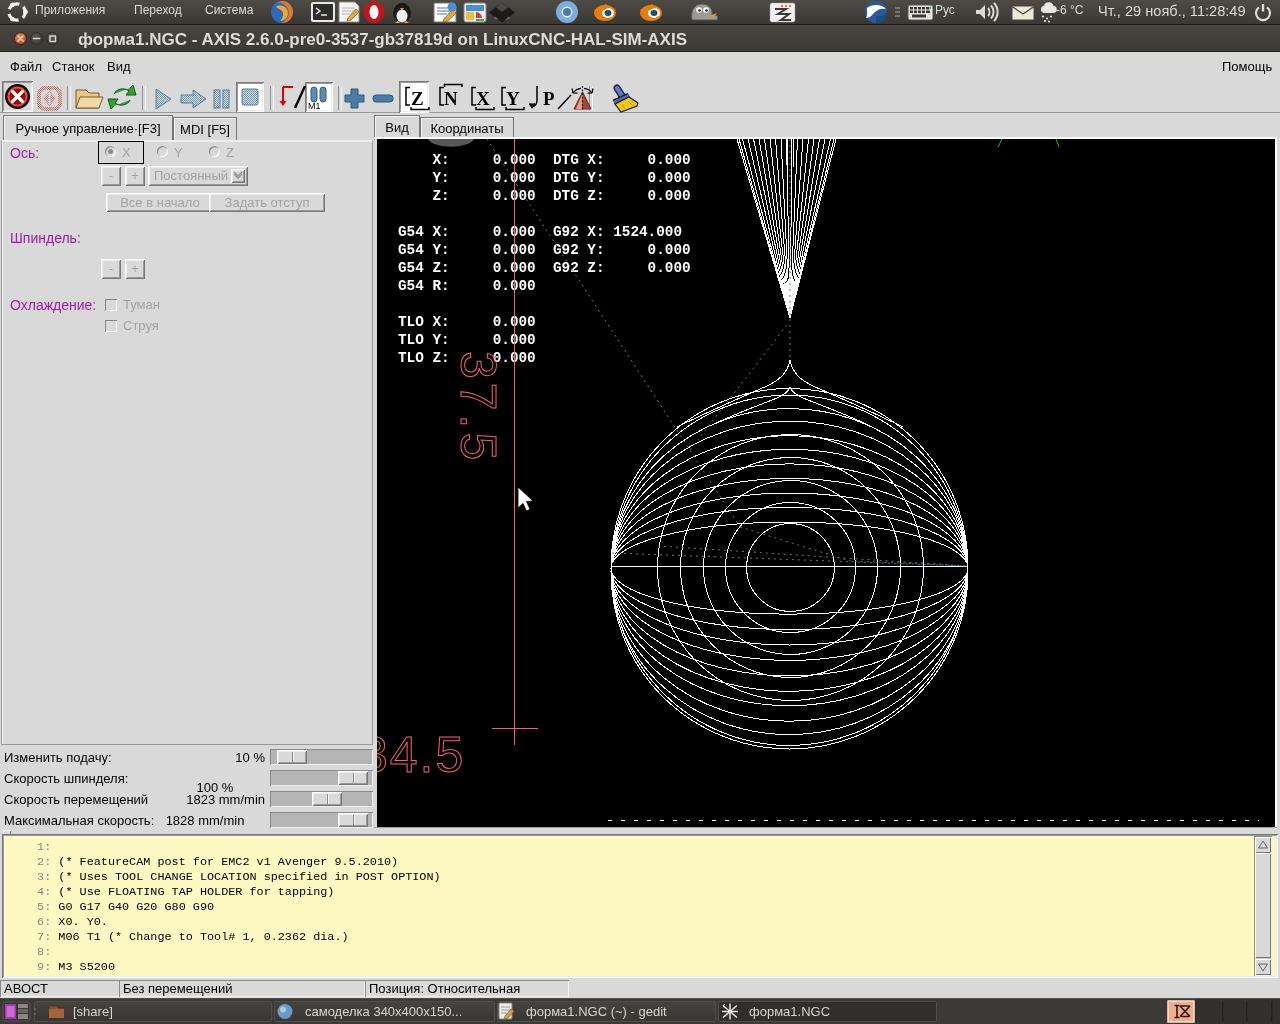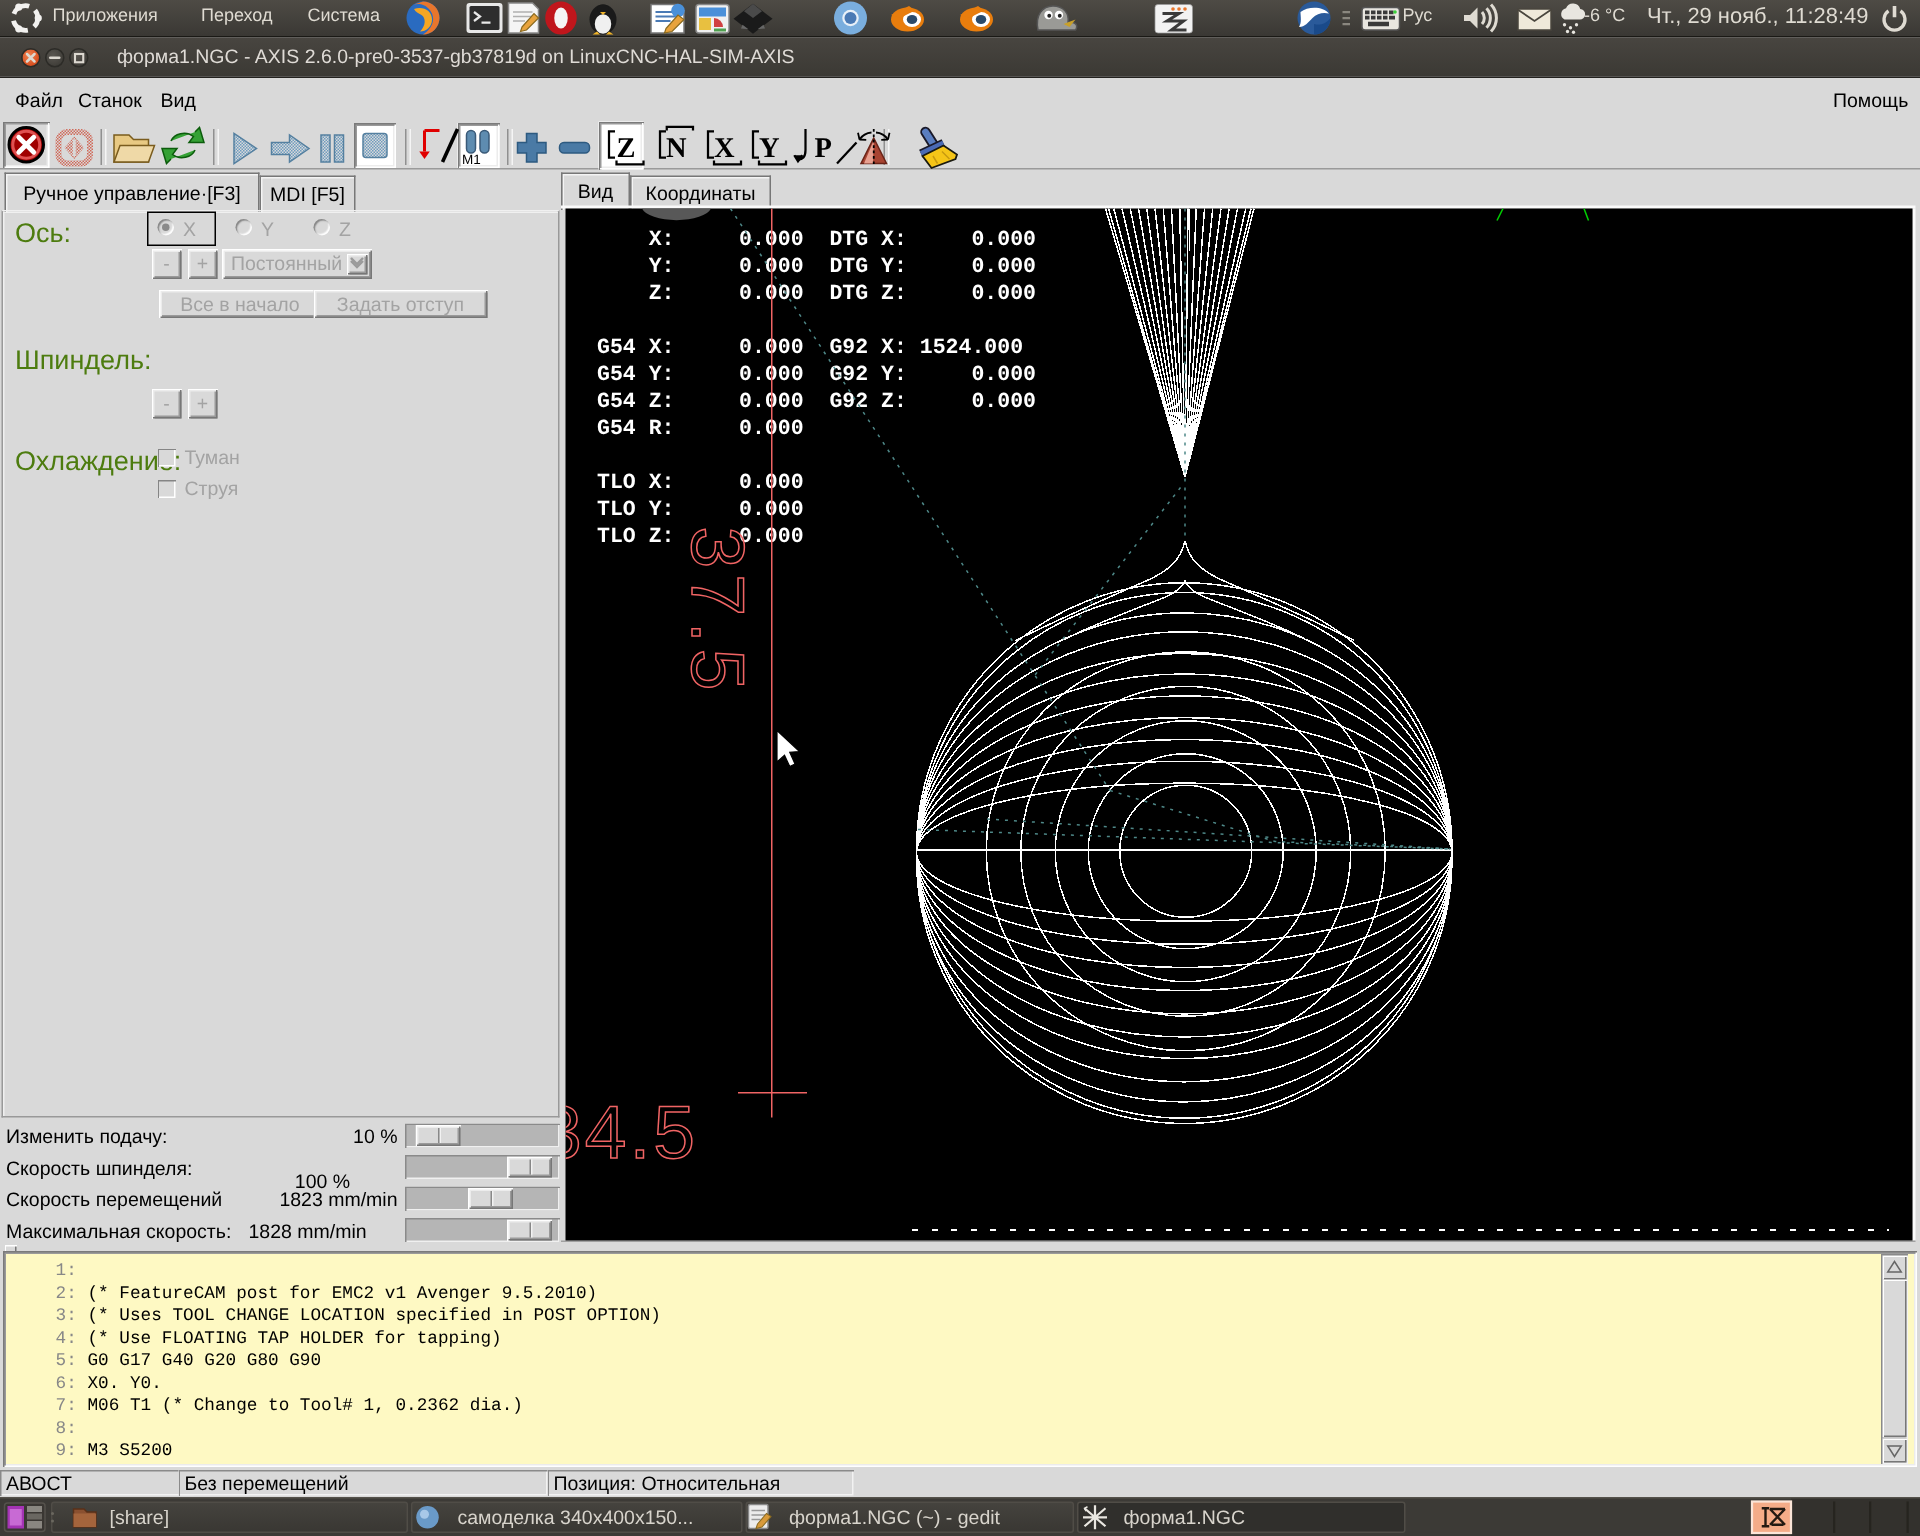--- a/index.html
+++ b/index.html
@@ -1,33 +1,33 @@
 <!DOCTYPE html>
 <html><head><meta charset="utf-8"><style>
 html,body{margin:0;padding:0}
 #root{position:relative;width:1280px;height:1024px;background:#d9d9d9;font-family:"Liberation Sans",sans-serif;overflow:hidden}
 .abs{position:absolute}
 
 #gpanel{left:0;top:0;width:1280px;height:24px;background:linear-gradient(#4e4b45,#3a3834);border-bottom:1px solid #1a1915;color:#dfdbd2;font-size:14px}
 #gpanel .mi{position:absolute;top:3px;font-size:12px;color:#dfdbd2}
 
-#titlebar{left:0;top:25px;width:1280px;height:27px;background:linear-gradient(#484540,#3b3934);border-bottom:1px solid #23211e;box-sizing:border-box;color:#dfdbd6;font-weight:normal;font-size:13px}
+#titlebar{left:0;top:25px;width:1280px;height:27px;background:linear-gradient(#484540,#3b3934);border-bottom:1px solid #23211e;box-sizing:border-box;color:#dfdbd6;font-weight:bold;font-size:17px}
 .wbtn{position:absolute;top:5px;width:15px;height:15px;border-radius:50%;box-sizing:border-box}
 
 #menubar{left:0;top:52px;width:1280px;height:28px;background:#d9d9d9;border-bottom:1px solid #888;color:#000;font-size:13px}
 #menubar span{position:absolute;top:7px}
 
 #toolbar{left:0;top:80px;width:1280px;height:33px;background:#d9d9d9;border-bottom:1px solid #9a9a9a;box-sizing:border-box}
 .sunk2{box-shadow:inset 1px 1px 0 #7a7a7a,inset -1px -1px 0 #fff,inset 2px 2px 0 #9a9a9a,inset -2px -2px 0 #ececec}
 .tsep{position:absolute;top:86px;width:2px;height:24px;border-left:1px solid #909090;border-right:1px solid #f5f5f5}
 
 .tab{position:absolute;background:#d9d9d9;border:1px solid #777;border-bottom:none;font-size:13px;text-align:center;box-shadow:inset 1px 1px 0 #f4f4f4}
 
 #leftframe{left:1px;top:140px;width:370px;height:603px;border:1px solid #999;border-top:1px solid #f0f0f0;box-shadow:inset 1px 1px 0 #f0f0f0}
-.lbl{position:absolute;font-size:18px;color:#4d7c0f}
+.lbl{position:absolute;font-size:14px;color:#a21caf}
 .glbl{position:absolute;font-size:13px;color:#a3a3a3}
 .btn{position:absolute;background:#d9d9d9;color:#a3a3a3;font-size:13px;text-align:center;box-shadow:inset 1px 1px 0 #fff,inset -1px -1px 0 #777,inset 2px 2px 0 #ececec,inset -2px -2px 0 #9a9a9a}
 .radio{position:absolute;width:11px;height:11px;border-radius:50%;background:#d9d9d9;box-shadow:inset 1px 1px 1px #858585,inset -1px -1px 1px #fff}
 .rdot{position:absolute;left:3px;top:3px;width:5px;height:5px;border-radius:50%;background:#8a8a8a}
 .cb{position:absolute;width:12px;height:12px;background:#d9d9d9;box-shadow:inset 1px 1px 0 #858585,inset -1px -1px 0 #fff}
 
 .srow{position:absolute;font-size:13px;color:#000}
 .trough{position:absolute;background:#b5b5b5;box-shadow:inset 1px 1px 0 #8a8a8a,inset -1px -1px 0 #f0f0f0}
 .shandle{position:absolute;background:#d9d9d9;box-shadow:inset 1px 1px 0 #fff,inset -1px -1px 0 #777,inset 2px 2px 0 #ececec,inset -2px -2px 0 #9a9a9a}
 .shandle:after{content:"";position:absolute;left:50%;top:2px;bottom:2px;width:0;border-left:1px solid #888;border-right:1px solid #f2f2f2}

